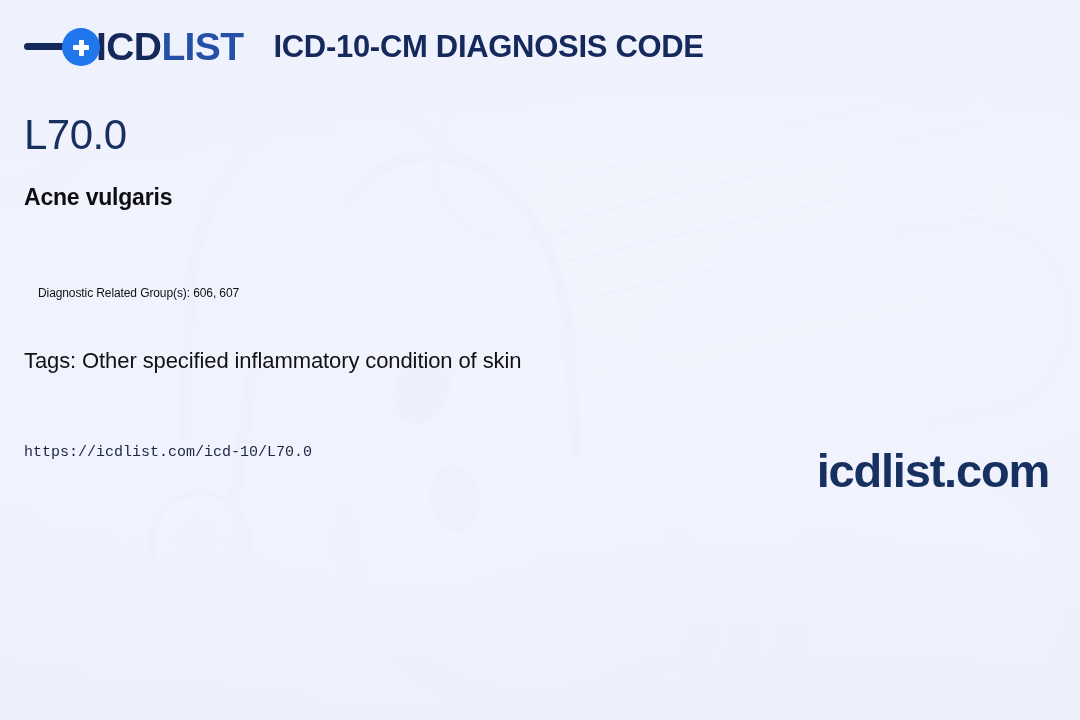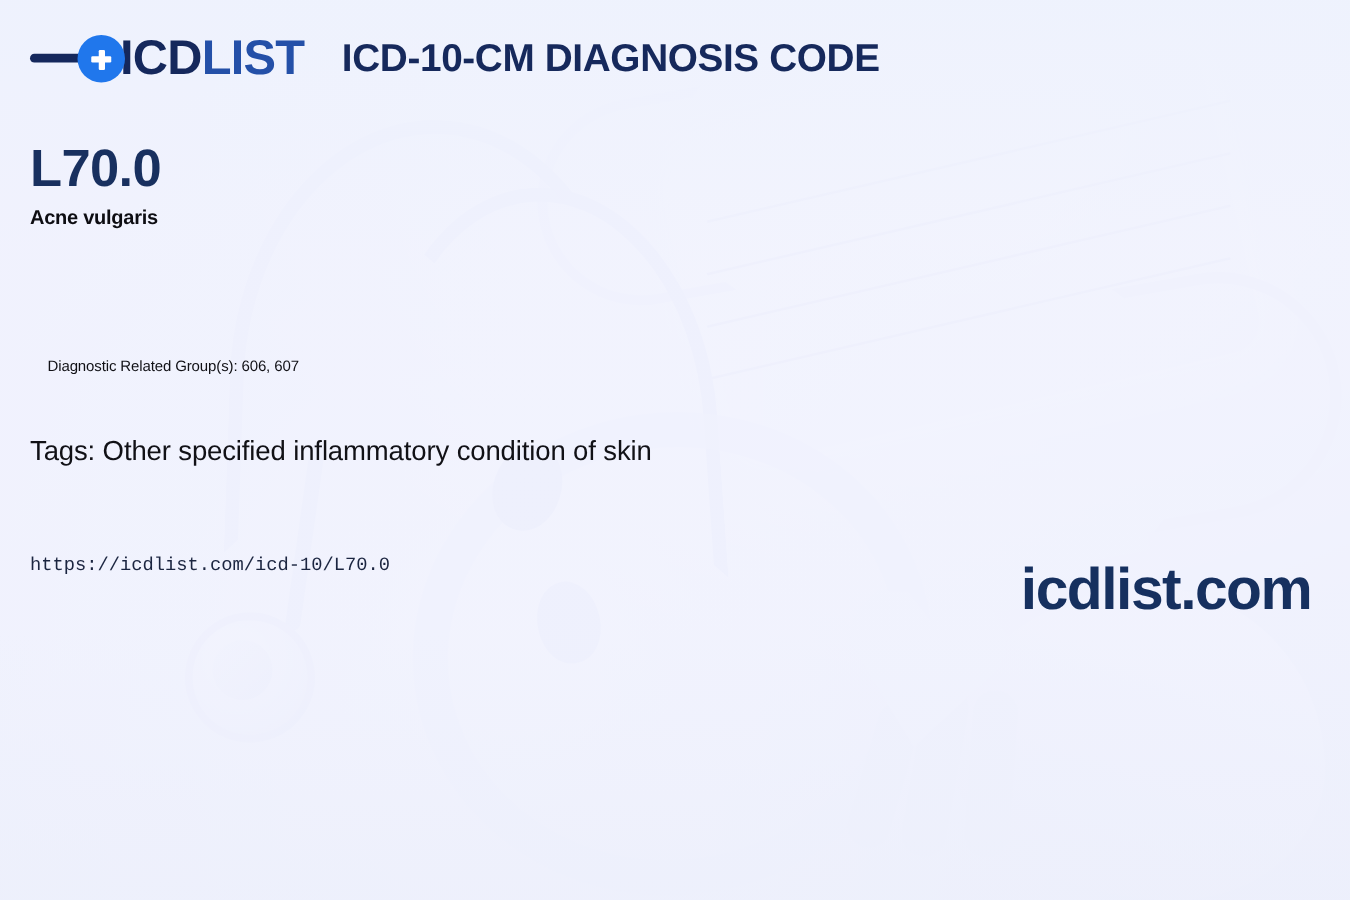--- a/index.html
+++ b/index.html
@@ -249,29 +249,29 @@
     line-height: 1;
     white-space: nowrap;
     text-align: right;
   }
 
   
   .code {
     position: absolute;
     left: 24px; top: 113px;
     font-size: 42px;
-    font-weight: bold;
+    font-weight: normal;
     color: #18305f;
     letter-spacing: -0.5px;
     line-height: 1.05;
   }
   .desc {
     position: absolute;
-    left: 24px; top: 166px;
-    font-size: 16px;
+    left: 24px; top: 184px;
+    font-size: 23px;
     font-weight: bold;
     color: #0d0d12;
     letter-spacing: -0.2px;
   }
   .billable {
     position: absolute;
     left: 24px; top: 224px;
     font-size: 20px;
     font-weight: normal;
     color: #2e9e50;

